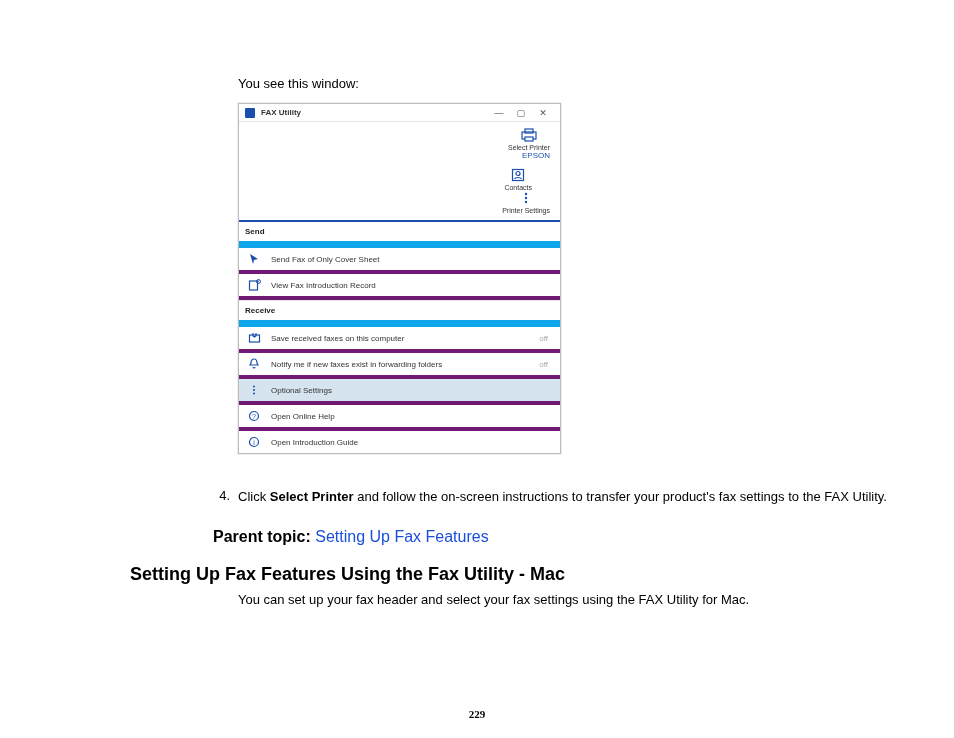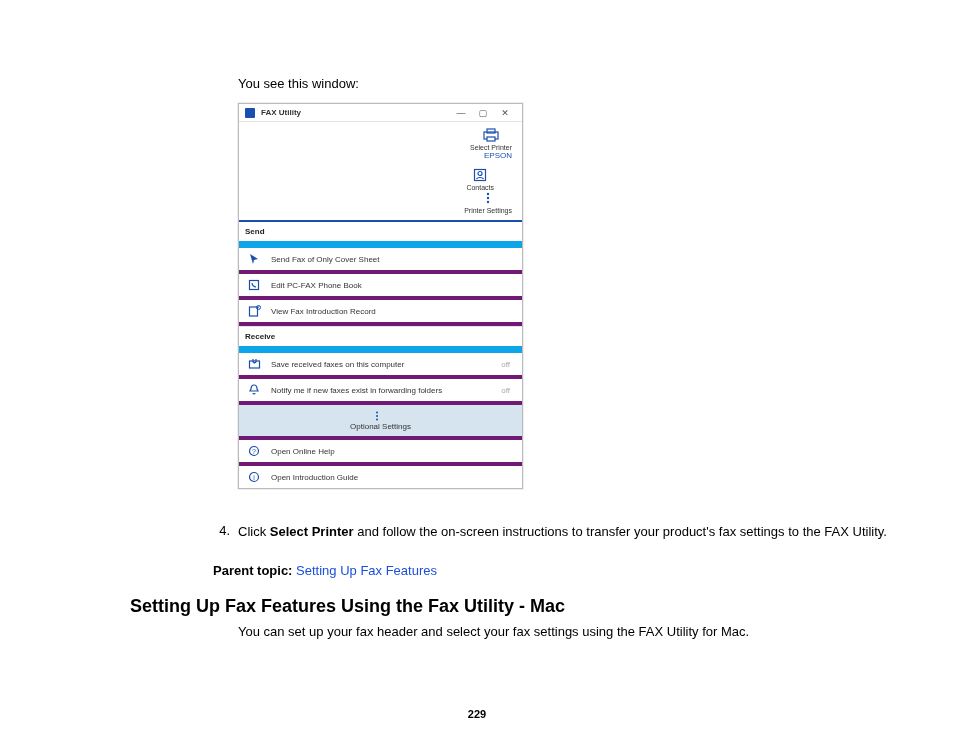--- a/index.html
+++ b/index.html
@@ -19,21 +19,21 @@
     left: 130px;
     top: 76px;
     width: 700px;
   }
   .intro-text {
     margin-left: 108px;
     margin-bottom: 12px;
   }
   .app-window {
     margin-left: 108px;
-    width: 285px;
+    width: 323px;
     border: 1px solid #bbb;
     background: #fff;
     box-shadow: 0 0 0 1px #eee;
     font-size: 8px;
   }
   .titlebar {
     display: flex;
     align-items: center;
     padding: 2px 6px;
     border-bottom: 1px solid #e5e5e5;
@@ -74,58 +74,59 @@
   }
   .row:last-child{ border-bottom:none;}
   .row-icon {
     width: 18px;
     display:flex; justify-content:center; align-items:center;
     color:#1a4faf;
     margin-right:8px;
   }
   .row-label { flex:1; }
   .row-status { color:#aaa; margin-right:6px;}
-  .row.highlight { background:#d6e4f0;flex-direction:column; }
+  .row.highlight { background:#d6e4f0; }
   .step-block {
     display:flex;
     margin-left:80px;
     margin-top:34px;
     width:700px;
   }
   .step-num { width:28px; text-align:right; padding-right:8px;}
   .step-text { flex:1; line-height:1.4;}
   .boldit { font-weight:bold;}
   .note-block {
     margin-left:108px;
     margin-top:18px;
     line-height:1.4;
   }
   .parent-block {
     margin-left:83px;
     margin-top:22px;
-    font-size:13px;
+    font-size:16px;
   }
   .link { color:#1a4fdc; }
   .heading2 {
     margin-top:18px;
     font-size:18px;
     font-weight:bold;
   }
   .post-heading {
     margin-left:108px;
     margin-top:6px;
     line-height:1.4;
   }
   .pagenum {
     position:absolute;
     left:0; right:0;
     bottom:18px;
     text-align:center;
     font-size:11px;
     font-weight:bold;
+    font-family:Liberation Serif, serif;
   }
   svg { display:block; }
 </style>
 </head>
 <body>
 
 <div class="doc-body">
   <div class="intro-text">You see this window:</div>
 
   <div class="app-window">
@@ -176,29 +177,20 @@
     <div class="row">
       <div class="row-icon">
         <svg width="12" height="12" viewBox="0 0 12 12">
             <path d="M2 1l8 5-4 1-1 4z" fill="#1a4faf"></path>
           </svg>
       </div>
       <div class="row-label">Send Fax of Only Cover Sheet</div>
     </div>
     <div class="row">
       <div class="row-icon">
-        <svg width="12" height="12" viewBox="0 0 12 12">
-            <rect x="1.5" y="1.5" width="9" height="9" fill="none" stroke="#1a4faf" stroke-width="1.2"></rect>
-            <path d="M4 4c0 2 2 4 4 4" fill="none" stroke="#1a4faf" stroke-width="1.2"></path>
-          </svg>
-      </div>
-      <div class="row-label">Edit PC-FAX Phone Book</div>
-    </div>
-    <div class="row">
-      <div class="row-icon">
         <svg width="13" height="12" viewBox="0 0 13 12">
             <rect x="1.5" y="2" width="8" height="9" fill="none" stroke="#1a4faf" stroke-width="1.2"></rect>
             <circle cx="10.5" cy="2.5" r="2" fill="none" stroke="#1a4faf" stroke-width="1"></circle>
             <path d="M10.5 1.5v1l.7.5" stroke="#1a4faf" stroke-width="0.8" fill="none"></path>
           </svg>
       </div>
       <div class="row-label">View Fax Introduction Record</div>
     </div>
 
     <div class="section-head">Receive</div>

